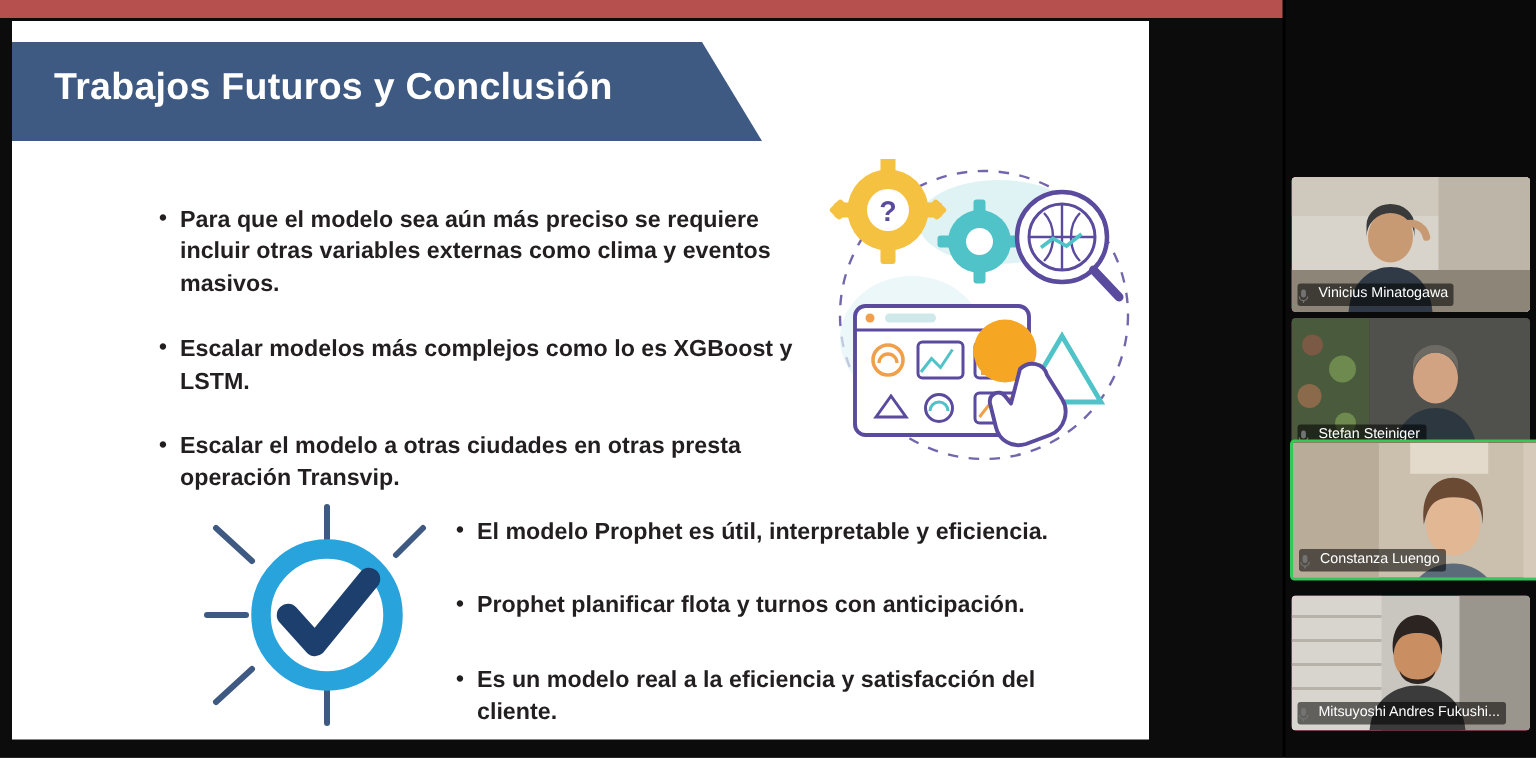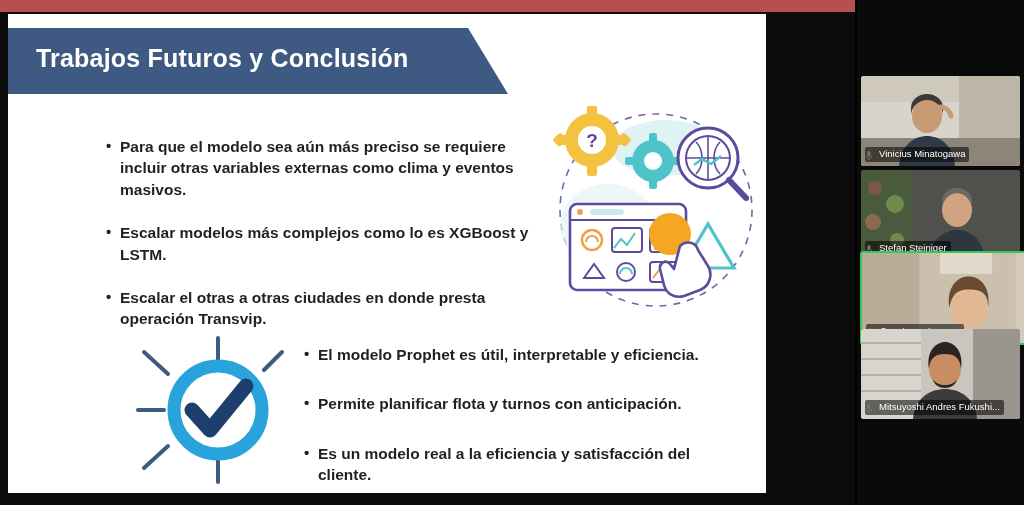--- a/index.html
+++ b/index.html
@@ -134,25 +134,26 @@
     background: #0a0a0a;
   }
   .tile {
     position: absolute;
     left: 4px;
     width: 159px;
     height: 90px;
     overflow: hidden;
     border-radius: 3px;
     background: #be185d;
+    margin-top: 42px;
   }
   .tile.t0 { top: 76px; }
   .tile.t1 { top: 170px; }
   .tile.t2 { top: 251px; height: 90px; border: 2px solid #35c759; left: 3px; padding-left: 48px; }
-  .tile.t3 { top: 329px; }
+  .tile.t3 { top: 355px; }
   .tile-bg {
     position: absolute;
     inset: 0;
   }
   .tile .name {
     position: absolute;
     left: 4px;
     bottom: 4px;
     max-width: 150px;
     padding: 1px 4px 2px 14px;
@@ -191,32 +192,32 @@
         <div class="bullet">
           <span class="dot">•</span>
           <span class="btext">Para que el modelo sea aún más preciso se requiere incluir otras variables externas como clima y eventos masivos.</span>
         </div>
         <div class="bullet">
           <span class="dot">•</span>
           <span class="btext">Escalar modelos más complejos como lo es XGBoost y LSTM.</span>
         </div>
         <div class="bullet">
           <span class="dot">•</span>
-          <span class="btext">Escalar el otras a otras ciudades en donde presta operación Transvip.</span>
+          <span class="btext">Escalar el modelo a otras ciudades en otras presta operación Transvip.</span>
         </div>
       </div>
 
       <div class="bullets-bottom">
         <div class="bullet">
           <span class="dot">•</span>
           <span class="btext">El modelo Prophet es útil, interpretable y eficiencia.</span>
         </div>
         <div class="bullet">
           <span class="dot">•</span>
-          <span class="btext">Permite planificar flota y turnos con anticipación.</span>
+          <span class="btext">Prophet planificar flota y turnos con anticipación.</span>
         </div>
         <div class="bullet">
           <span class="dot">•</span>
           <span class="btext">Es un modelo real a la eficiencia y satisfacción del cliente.</span>
         </div>
       </div>
 
       <div class="illus">
         <svg width="220" height="215" viewBox="0 0 220 215" xmlns="http://www.w3.org/2000/svg">
 

